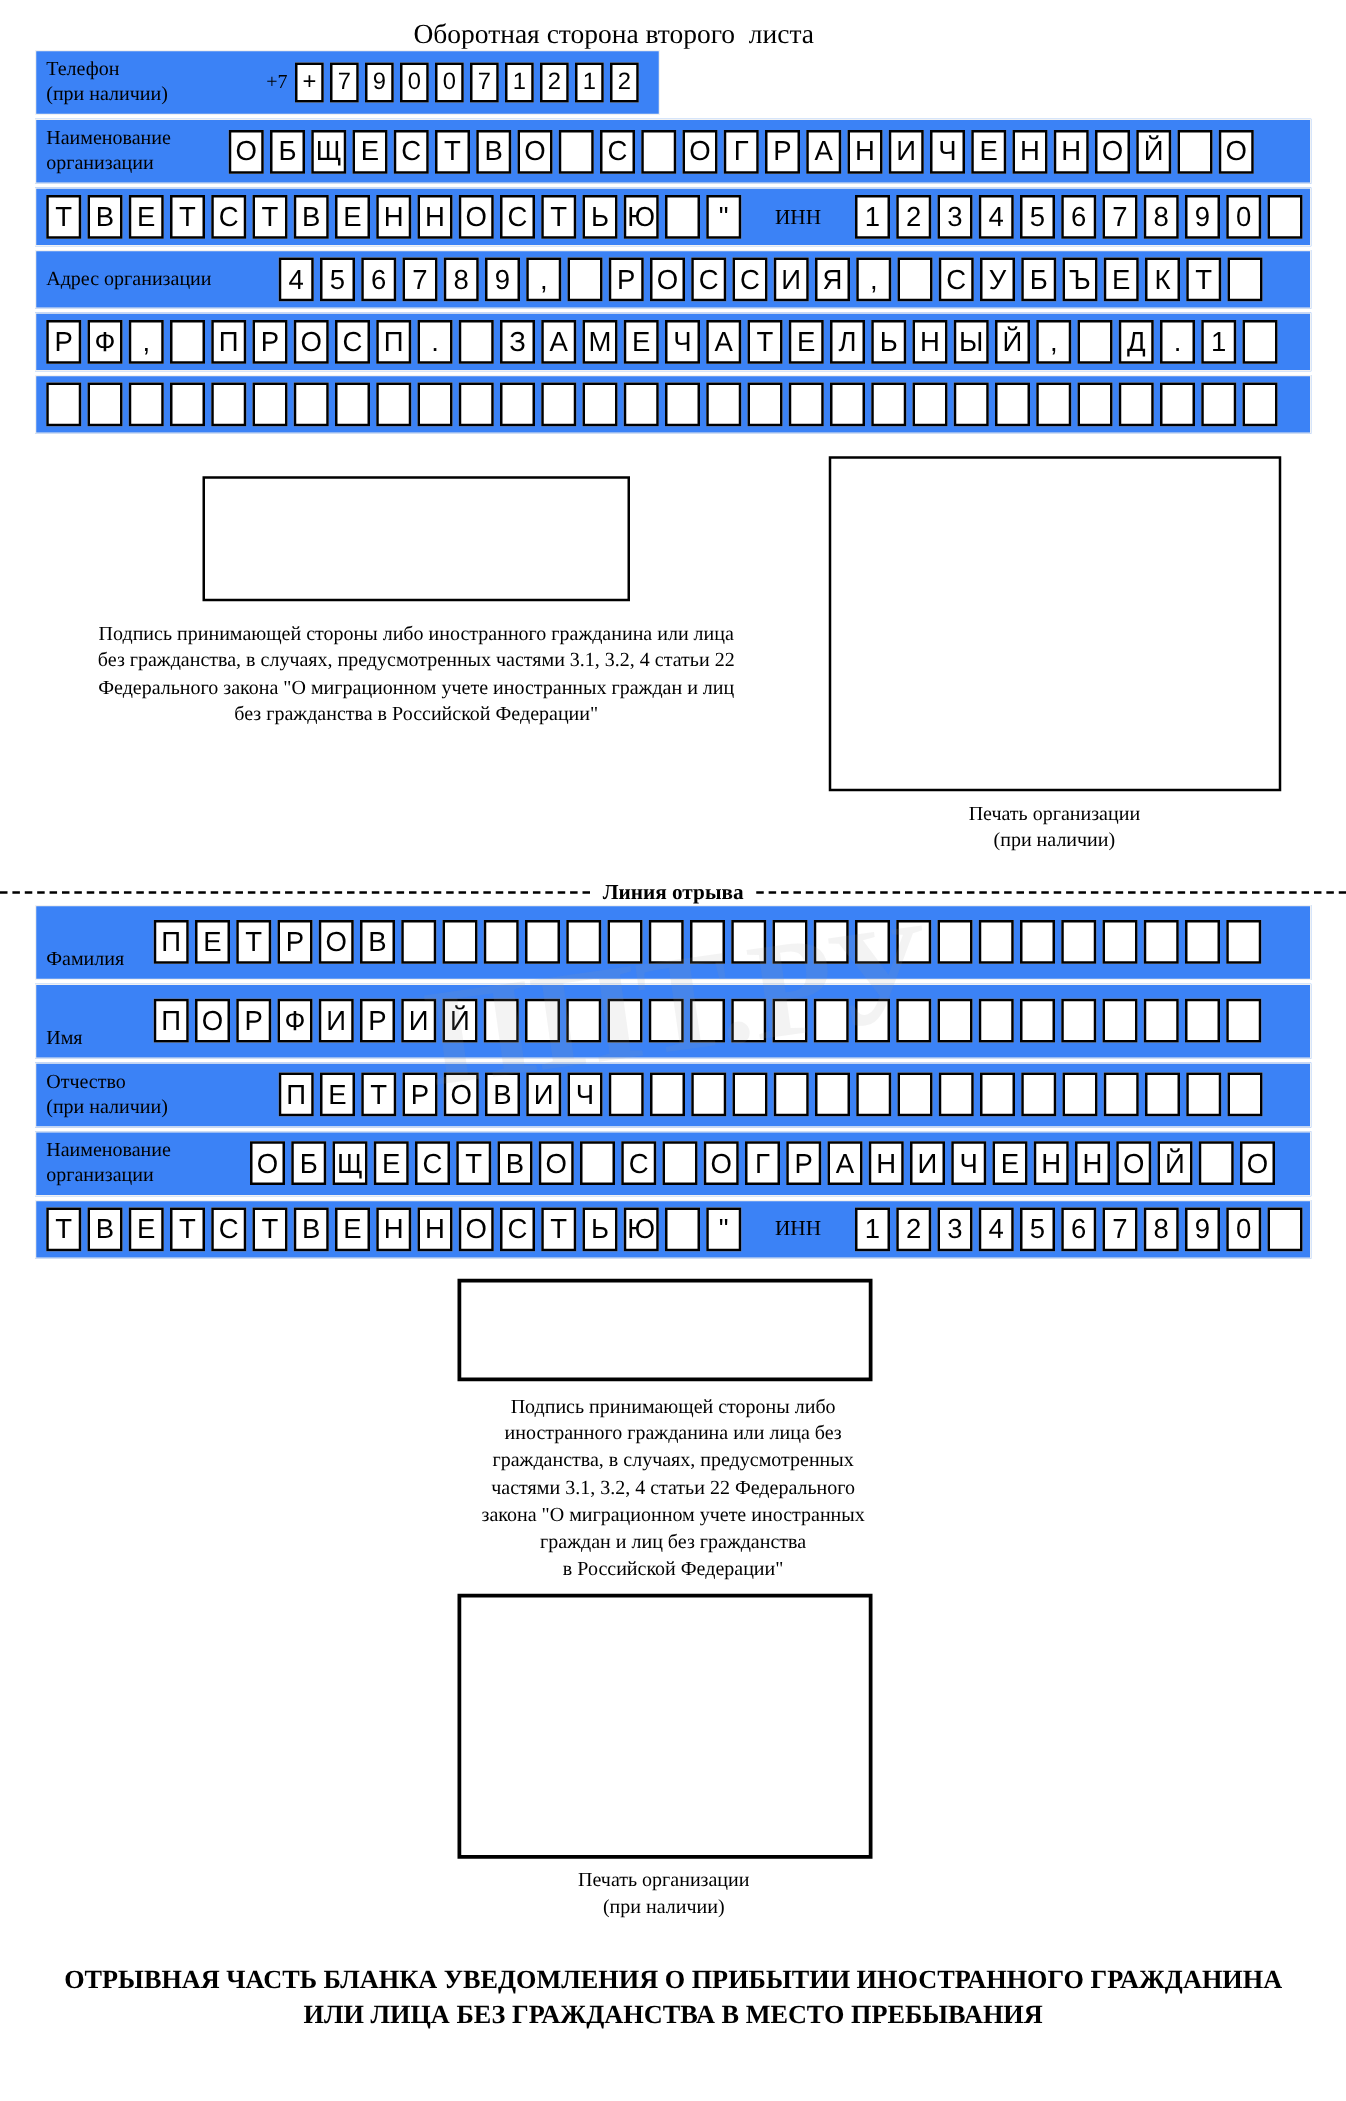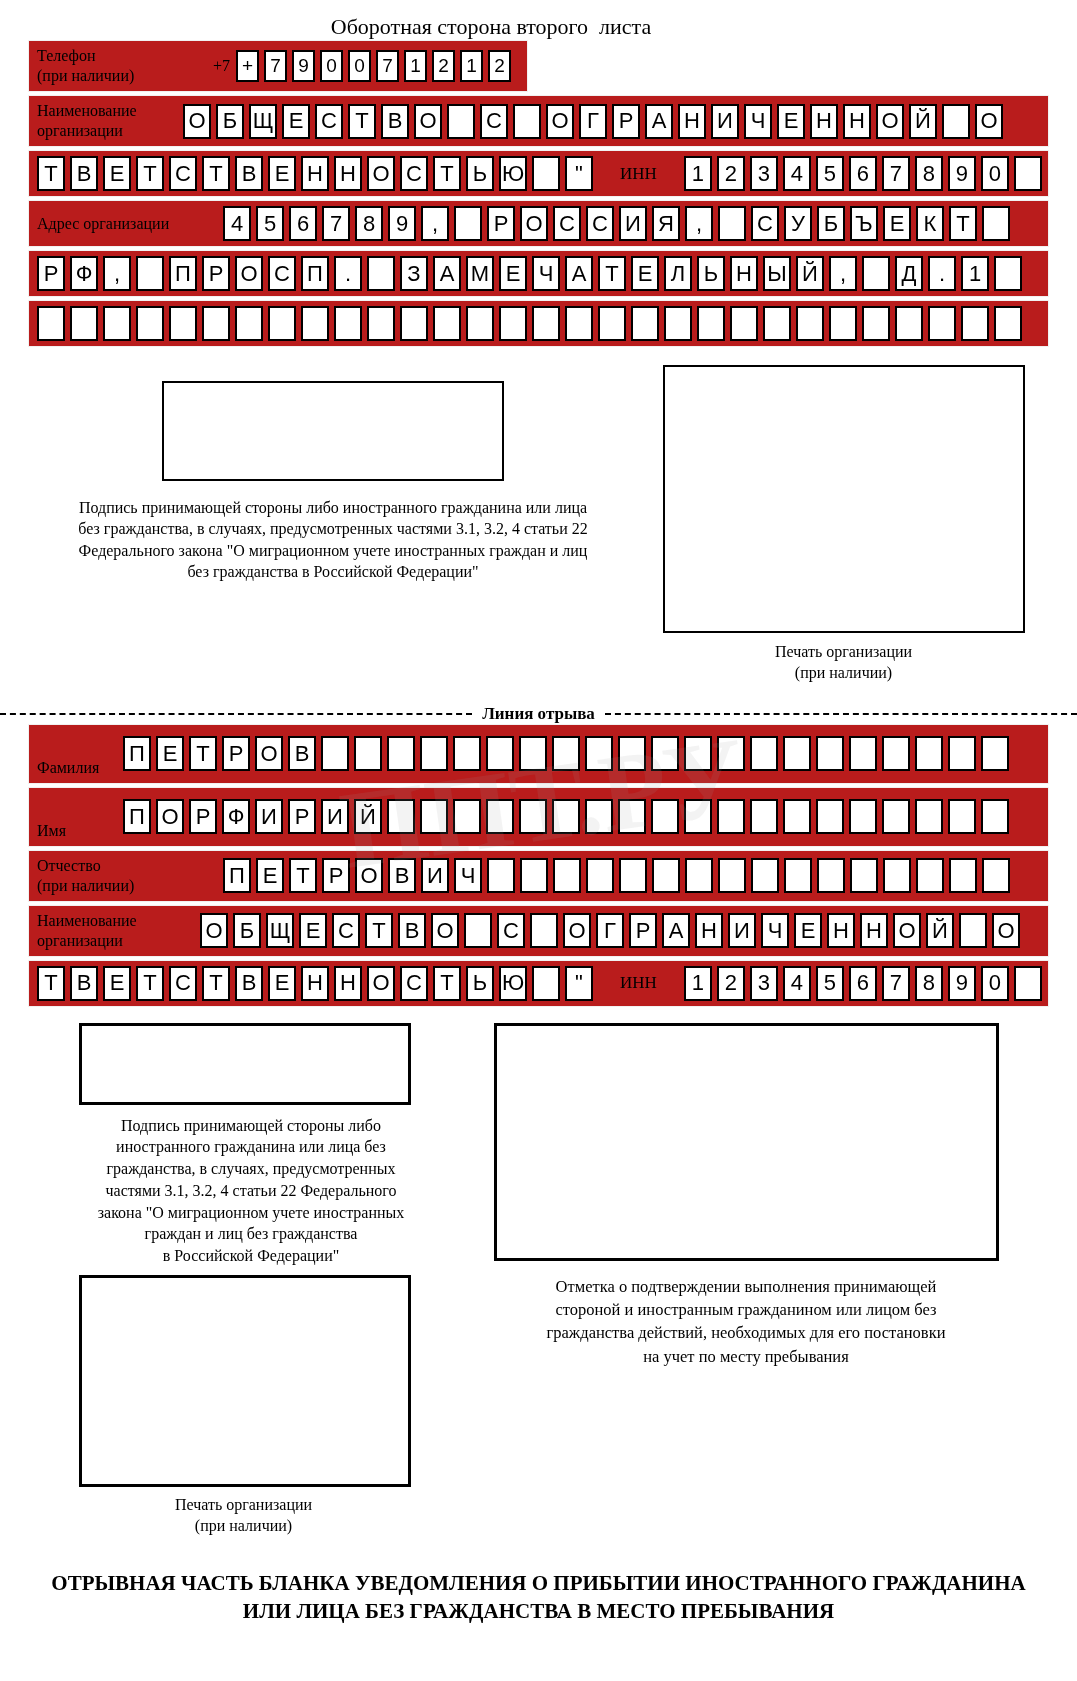--- a/index.html
+++ b/index.html
@@ -2,21 +2,21 @@
 <html lang="ru"><head>
 <meta charset="utf-8">
 <style>
   * { margin:0; padding:0; box-sizing:border-box; }
   html,body { background:#fff; }
   body { width:1077px; font-family:"Liberation Serif", serif; color:#000; }
   .page { width:1077px; height:1681px; overflow:hidden; position:relative; padding:14px 28px 0 28px; background:#fff; }
 
   .header-note { text-align:center; font-size:22px; padding-right:95px; margin-bottom:0; white-space:pre-wrap; }
 
-  .field-strip { display:flex; align-items:center; background:#b91c1c; border:1px solid #f1f1f1; padding:5px 4px 5px 8px; margin-bottom:3px; }
+  .field-strip { display:flex; align-items:center; background:#3b82f6; border:1px solid #f1f1f1; padding:5px 4px 5px 8px; margin-bottom:3px; }
   .field-strip.narrow { width:500px; }
   .field-label { font-size:16px; line-height:1.25; white-space:pre-line; flex-shrink:0; }
   .lbl-phone { width:148px; }
   .lbl-org  { width:146px; }
   .lbl-addr { width:186px; }
   .lbl-surname { width:86px;margin-top:28px; }
   .lbl-patr { width:186px; }
   .lbl-org2 { width:163px; }
 
   .cells { display:flex; gap:5px; flex-wrap:nowrap; }
@@ -442,25 +442,18 @@
 иностранного гражданина или лица без
 гражданства, в случаях, предусмотренных
 частями 3.1, 3.2, 4 статьи 22 Федерального
 закона "О миграционном учете иностранных
 граждан и лиц без гражданства
 в Российской Федерации"</div>
       <div class="stamp-box2"></div>
       <div class="stamp-caption2">Печать организации
 (при наличии)</div>
     </div>
-    <div class="bottom-right">
-      <div class="mark-box"></div>
-      <div class="mark-caption">Отметка о подтверждении выполнения принимающей
-стороной и иностранным гражданином или лицом без
-гражданства действий, необходимых для его постановки
-на учет по месту пребывания</div>
-    </div>
   </div>
 
   <div class="footer-title">ОТРЫВНАЯ ЧАСТЬ БЛАНКА УВЕДОМЛЕНИЯ О ПРИБЫТИИ ИНОСТРАННОГО ГРАЖДАНИНА
 ИЛИ ЛИЦА БЕЗ ГРАЖДАНСТВА В МЕСТО ПРЕБЫВАНИЯ</div>
 
 </div>
 
 </body></html>

